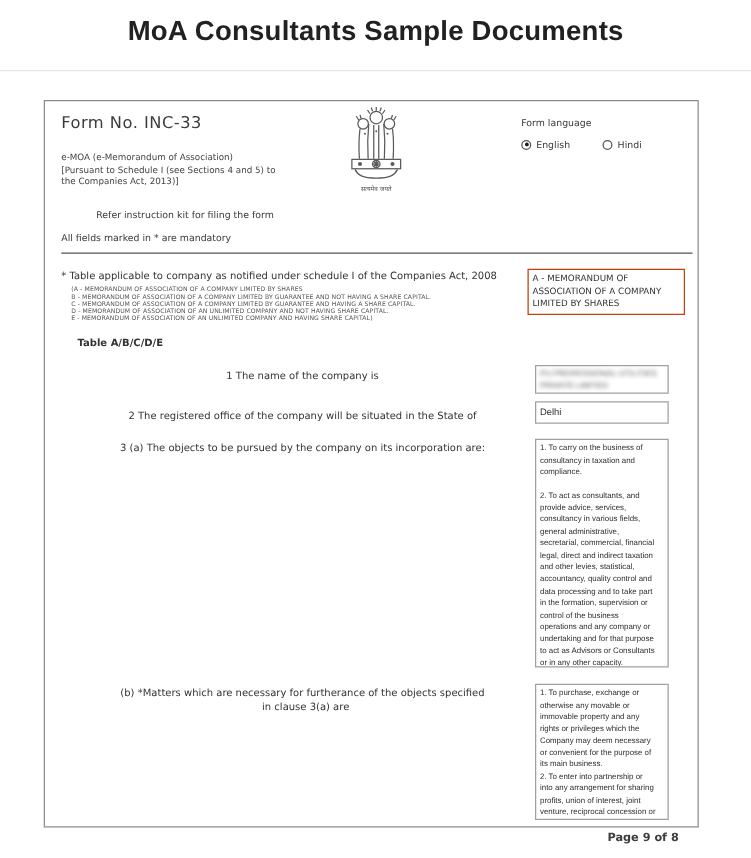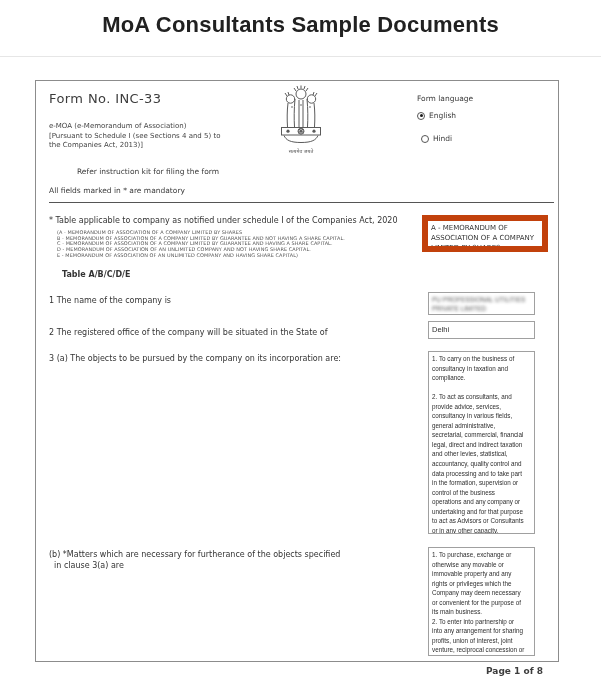--- a/index.html
+++ b/index.html
@@ -21,38 +21,38 @@
   .instr1    { position:absolute; left:13px; top:86px;  font-size:7.5px; color:#3a3a3a;padding-left:28px; }
   .instr2    { position:absolute; left:13px; top:105px; font-size:7.5px; color:#3a3a3a; }
   .hline     { position:absolute; left:13px; top:121px; width:505px; border-top:1px solid #555; }
 
   .emblem    { position:absolute; left:242px; top:4px; width:46px; height:62px; filter:blur(.2px); }
   .emblem-caption { position:absolute; left:234px; top:67px; width:62px; text-align:center;
                     font-size:5px; color:#555; }
 
   .lang-label   { position:absolute; left:381px; top:13px; font-size:7.5px; color:#3a3a3a; }
   .lang-options { position:absolute; left:381px; top:30px; font-size:7.5px; color:#3a3a3a;
-                  display:flex; gap:14px; align-items:center;flex-direction:column; }
+                  display:flex; gap:26px; align-items:center; }
   .radio-opt { display:flex; align-items:center; gap:4px; }
   .radio { width:8px; height:8px; border:1px solid #555; border-radius:50%; position:relative;
            display:inline-block; background:#fff; }
   .radio.checked::after { content:""; position:absolute; left:1.5px; top:1.5px; width:3px; height:3px;
                           background:#1a1a1a; border-radius:50%; }
 
   .table-label { position:absolute; left:13px; top:135px; font-size:8px; color:#333; width:370px; }
   .fine-print  { position:absolute; left:21px; top:148px; font-size:6px; line-height:7px;
                  color:#555; letter-spacing:.1px; transform:scale(.82); transform-origin:0 0;
                  width:440px; white-space:nowrap; }
   .a-box { position:absolute; left:386px; top:134px; width:126px; height:37px;
-           border:6px solid #c2410c; font-size:7px; line-height:10px; padding:2px 3px;
+           border:1px solid #c2410c; font-size:7px; line-height:10px; padding:2px 3px;
            color:#333; white-space:pre-line; overflow:hidden; }
 
   .table-abcde { position:absolute; left:26px; top:189px; font-size:8px; color:#333;font-weight:bold; }
 
-  .field-label { position:absolute; left:13px; font-size:8px; color:#333; white-space:pre-wrap; width:360px; }
+  .field-label { position:absolute; left:26px; font-size:8px; color:#333; white-space:pre-wrap; width:360px;text-align:center; }
   .fl-1 { top:215px; } .fl-2 { top:247px; } .fl-3 { top:273px; } .fl-4 { top:468px; line-height:11px; }
 
   .field-box { position:absolute; left:392px; width:107px; border:1px solid #a0a0a0;
                background:#fff; color:#2e2e2e; overflow:hidden;
                font-family:"Liberation Sans", sans-serif; }
   .fb-1 { top:211px; height:23px; font-size:6.5px; line-height:9px; padding:2px 3px; }
   .fb-1 .redacted { filter:blur(1.6px); opacity:.8; white-space:pre-line; }
   .fb-2 { top:240px; height:18px; font-size:7.5px; line-height:14px; padding:1px 3px; }
   .fb-3 { top:270px; height:183px; font-size:6.3px; line-height:9.55px; padding:2px 3px; white-space:pre-line; }
   .fb-4 { top:466px; height:109px; font-size:6.3px; line-height:9.55px; padding:2px 3px; white-space:pre-line; }
@@ -108,21 +108,21 @@
       <span class="radio-opt">
         <span class="radio"></span>
         <span>Hindi</span>
       </span>
     </div>
 
     <div class="instr1">Refer instruction kit for filing the form</div>
     <div class="instr2">All fields marked in * are mandatory</div>
     <div class="hline"></div>
 
-    <div class="table-label">* Table applicable to company as notified under schedule I of the Companies Act, 2020</div>
+    <div class="table-label">* Table applicable to company as notified under schedule I of the Companies Act, 2008</div>
     <div class="fine-print">
       <div>(A - MEMORANDUM OF ASSOCIATION OF A COMPANY LIMITED BY SHARES</div>
       <div>B - MEMORANDUM OF ASSOCIATION OF A COMPANY LIMITED BY GUARANTEE AND NOT HAVING A SHARE CAPITAL.</div>
       <div>C - MEMORANDUM OF ASSOCIATION OF A COMPANY LIMITED BY GUARANTEE AND HAVING A SHARE CAPITAL.</div>
       <div>D - MEMORANDUM OF ASSOCIATION OF AN UNLIMITED COMPANY AND NOT HAVING SHARE CAPITAL.</div>
       <div>E - MEMORANDUM OF ASSOCIATION OF AN UNLIMITED COMPANY AND HAVING SHARE CAPITAL)</div>
     </div>
     <div class="a-box">A - MEMORANDUM OF
 ASSOCIATION OF A COMPANY
 LIMITED BY SHARES</div>
@@ -168,14 +168,14 @@
 Company may deem necessary
 or convenient for the purpose of
 its main business.
 2. To enter into partnership or
 into any arrangement for sharing
 profits, union of interest, joint
 venture, reciprocal concession or</div>
 
   </div>
 
-  <div class="page-indicator">Page 1 of 8</div>
+  <div class="page-indicator">Page 9 of 8</div>
 </div>
 
 </body></html>

